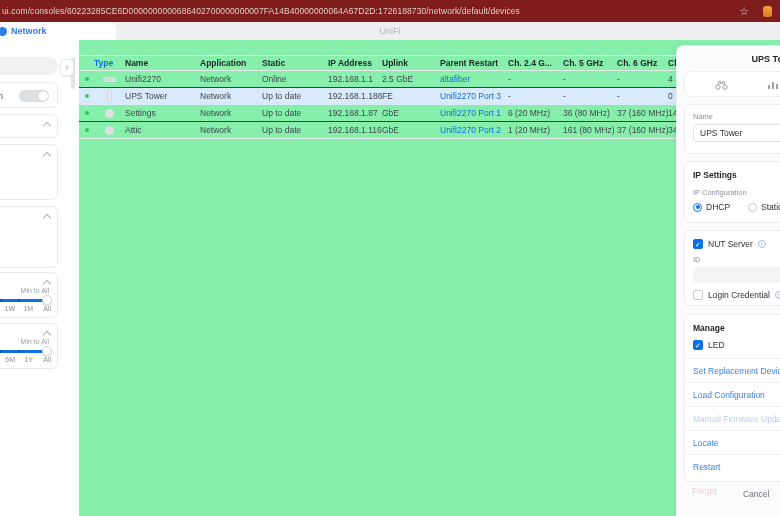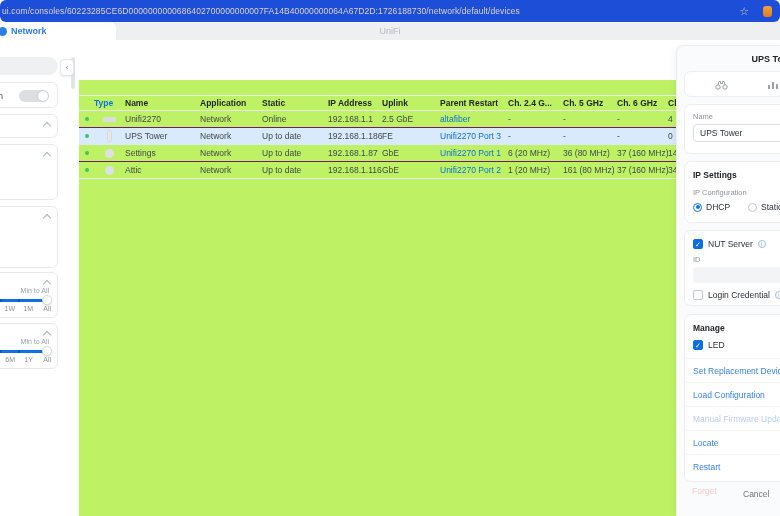--- a/index.html
+++ b/index.html
@@ -2,21 +2,21 @@
 <html><head>
 <meta charset="utf-8">
 <style>
   * { margin:0; padding:0; box-sizing:border-box; }
   html,body { width:780px; height:516px; overflow:hidden; background:#fff;
     font-family:"Liberation Sans", sans-serif; }
   .stage { position:relative; width:780px; height:516px; overflow:hidden; }
 
   
   .browser-bar { position:absolute; left:0; top:0; width:780px; height:22px;
-    background:#1d4ed8; display:flex; align-items:center;border-radius:6px; }
+    background:#7f1d1d; display:flex; align-items:center; }
   .url-text { color:#ddd3c6; font-size:8.5px; white-space:nowrap; margin-left:2px;
     letter-spacing:.1px; overflow:hidden; flex:1; }
   .star-icon { color:#cfc5b8; font-size:11px; line-height:22px; margin-right:14px; cursor:default; }
   .profile-icon { width:9px; height:11px; border-radius:3px;
     background:linear-gradient(#f2a33c,#e07b1f); margin-right:8px; }
 
   
   .tab-bar { position:absolute; left:0; top:22px; width:780px; height:18px; background:#edeff1; }
   .tab-active { position:absolute; left:0; top:0; width:116px; height:18px; background:#ffffff;
     border-top-right-radius:6px; display:flex; align-items:center; gap:4px; padding-left:2px; }
@@ -57,21 +57,21 @@
   .side-scrollbar { position:absolute; left:71px; top:17px; width:4px; height:32px;
     border-radius:2px; background:#e2e5e8; }
 
   
   .collapse-btn { position:absolute; left:60px; top:59px; width:14px; height:17px; background:#fff;
     border:1px solid #e3e6e9; border-radius:4px; box-shadow:0 1px 2px rgba(0,0,0,.08);
     z-index:8; display:flex; align-items:center; justify-content:center;
     color:#8a9096; font-size:8px; cursor:pointer; }
 
   
-  .main { position:absolute; left:79px; top:40px; right:0; bottom:0; background:#bef264;margin-top:40px; }
+  .main { position:absolute; left:79px; top:40px; right:0; bottom:0; background:#86efac; }
   .grid-row { display:grid;
     grid-template-columns:15px 31px 75px 62px 66px 54px 58px 68px 55px 54px 51px 40px;
     align-items:center; height:17px; white-space:nowrap; }
   .thead-row { border-top:1px solid #e9ebed; border-bottom:1px solid #e9ebed;
     font-size:8.5px; font-weight:700; color:#24282b; margin-top:15px; height:16px; }
   .thead-row .sorted { color:#1070e0; }
   .trow { font-size:8.5px; color:#41474c; border-bottom:1px solid #701a75; cursor:pointer; }
   .trow.selected { background:#d8eafb; border-bottom-color:#d8eafb; }
   .trow:last-child { border-bottom:1px solid #e7eaec; }
   .cell-dot { display:flex; justify-content:center; }

